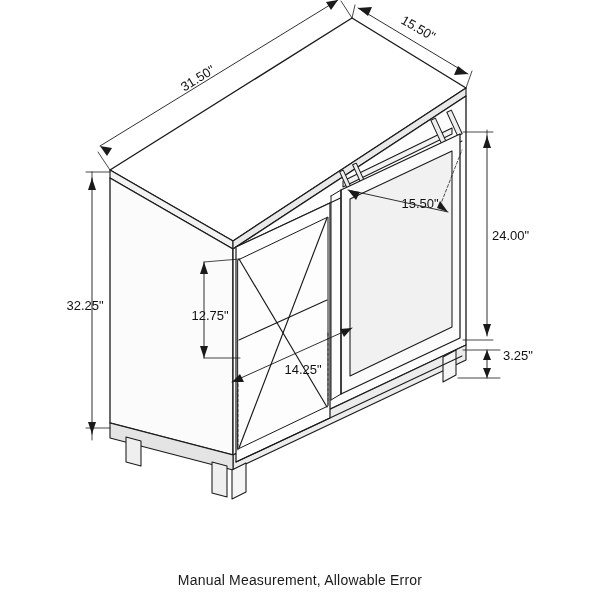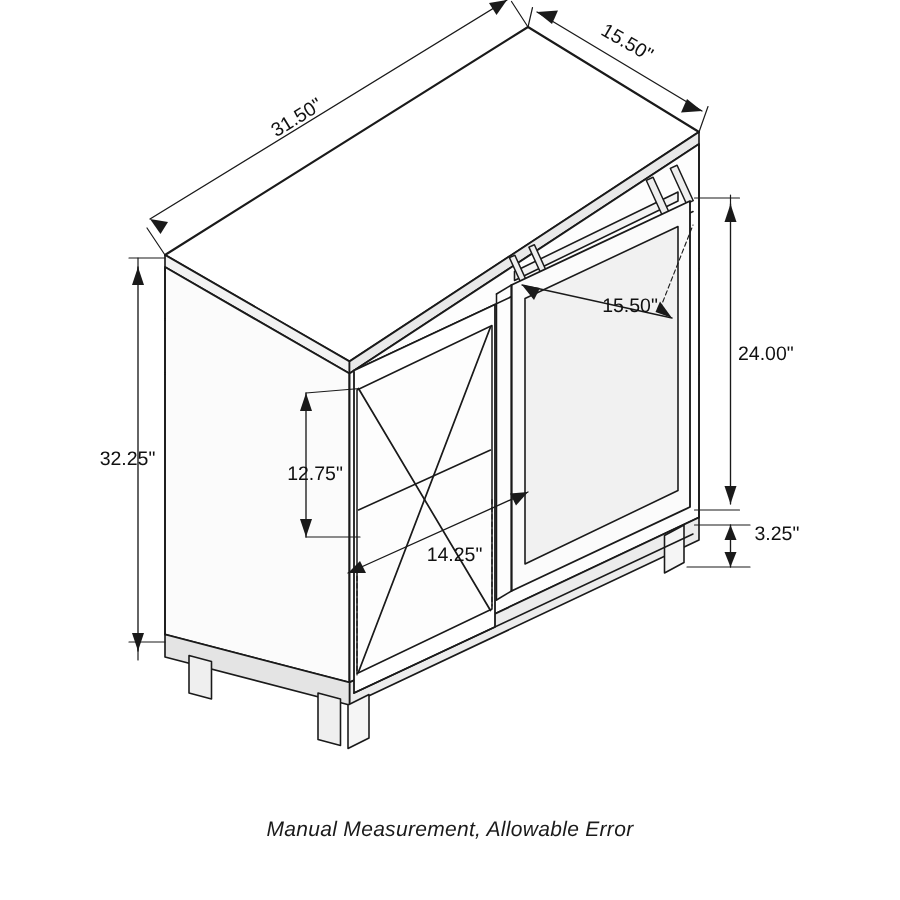--- a/index.html
+++ b/index.html
@@ -19,27 +19,26 @@
     height: 600px;
   }
   #drawing {
     position: absolute;
     left: 0;
     top: 0;
   }
   .caption {
     position: absolute;
     left: 0;
-    top: 544px;
+    top: 572px;
     width: 600px;
     text-align: center;
     font-size: 14px;
     color: #1a1a1a;
     letter-spacing: 0.2px;
-    font-style: italic;
   }
   text {
     font-family: "Liberation Sans", sans-serif;
     fill: #111111;
   }
 </style>
 </head>
 <body>
 
 <div id="stage">

